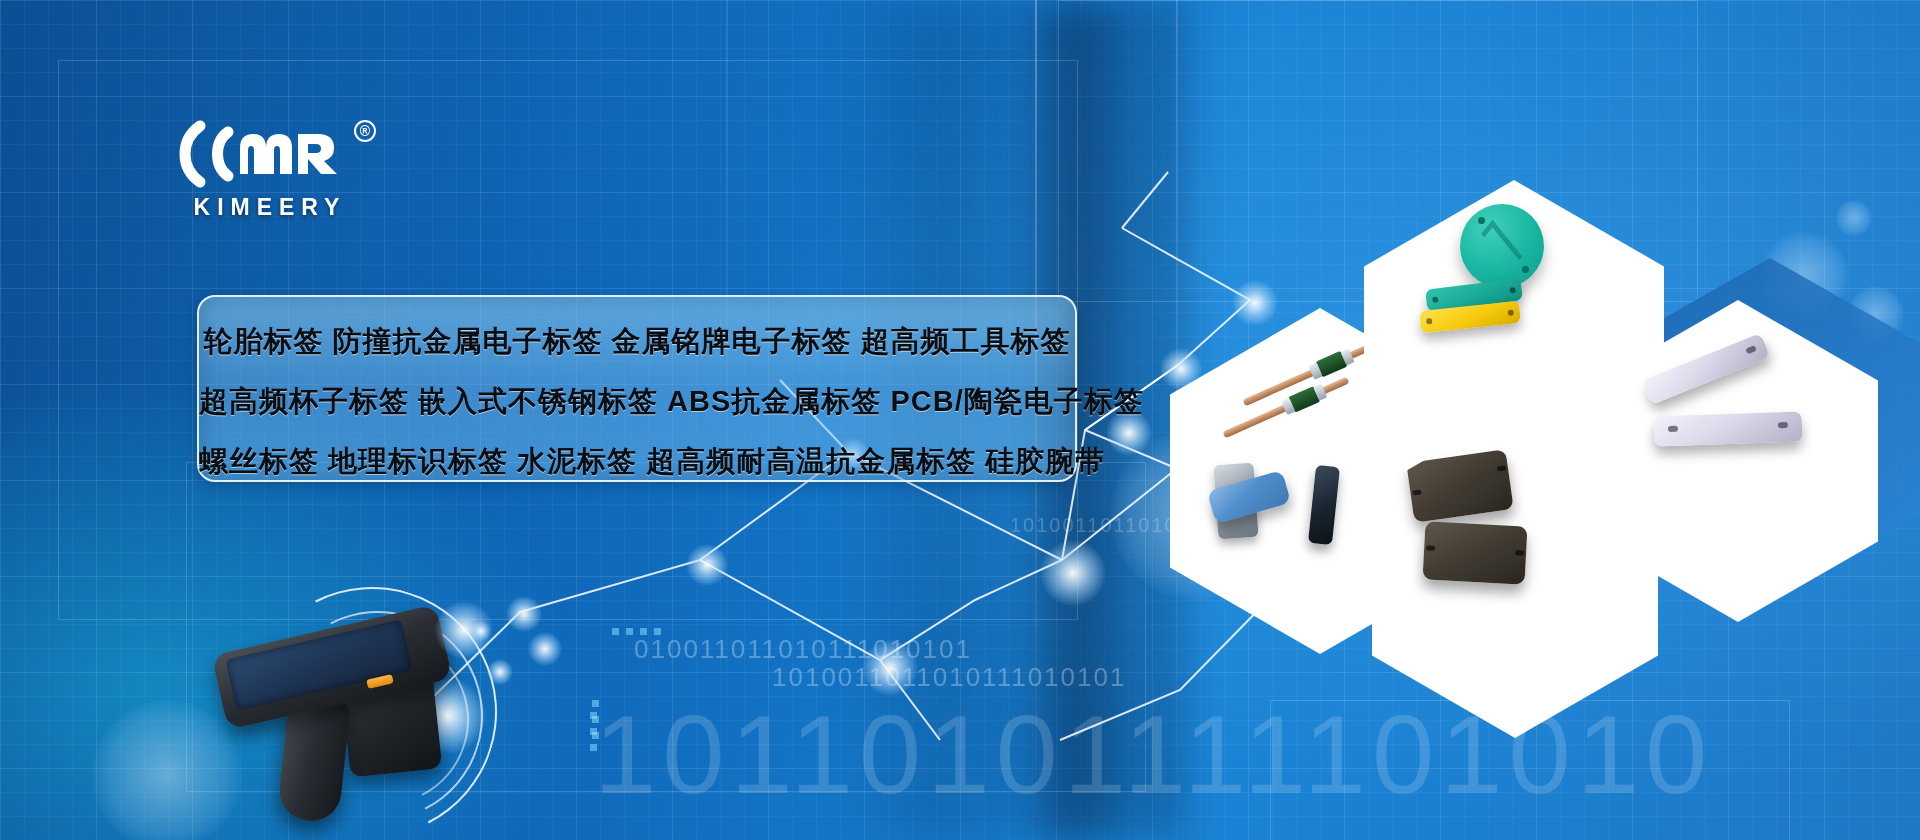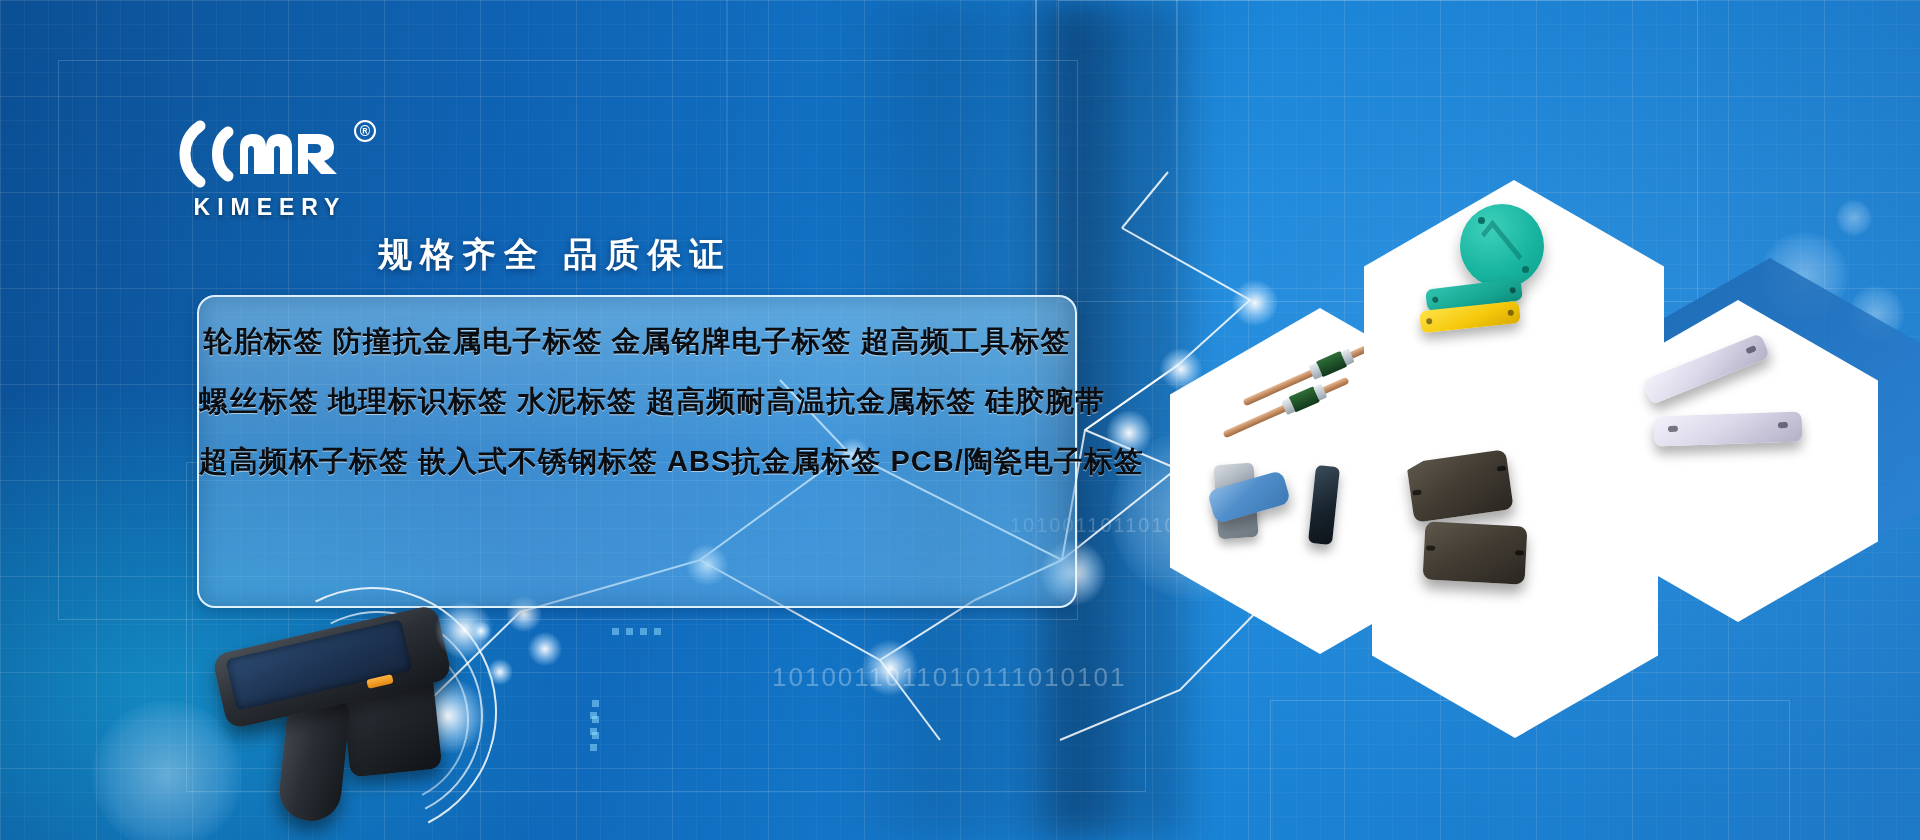--- a/index.html
+++ b/index.html
@@ -163,21 +163,21 @@
   }
   .subline{
     position:absolute; left:378px; top:232px;
     font-size:34px; font-weight:700; color:#ffffff; letter-spacing:8px;
     text-shadow:0 2px 6px rgba(0,25,60,.55);
     white-space:nowrap;
   }
 
   
   .panel{
-    position:absolute; left:197px; top:295px; width:880px; height:313px;
+    position:absolute; left:197px; top:295px; width:880px; height:187px;
     border-radius:18px;
     border:2px solid rgba(235,248,255,.92);
     background:linear-gradient(180deg, rgba(150,210,245,.58) 0%, rgba(120,190,240,.44) 50%, rgba(110,185,238,.52) 100%);
     box-shadow:0 0 22px rgba(10,50,100,.3) inset, 0 4px 14px rgba(4,30,70,.28);
     padding:14px 0 0 0;
   }
   .prow{
     height:60px; line-height:60px;
     text-align:center; color:#0a0d12;
     font-size:29px; font-weight:700; letter-spacing:1px;
@@ -279,22 +279,24 @@
     <i style="left:-20px;top:72px;"></i>
       <i style="left:-20px;top:88px;"></i>
       <i style="left:-20px;top:104px;"></i>
   </div>
   <div class="chip-dots" style="left:590px; top:712px;">
     <i style="left:0;top:0;"></i>
       <i style="left:0;top:16px;"></i>
       <i style="left:0;top:32px;"></i>
   </div>
 
+  <div class="bin" style="left:634px; top:634px; font-size:26px;">010011011010111010101</div>
   <div class="bin" style="left:772px; top:662px; font-size:26px;">1010011011010111010101</div>
   <div class="bin" style="left:1010px; top:514px; font-size:20px; color:rgba(255,255,255,.22);">1010011011010111010101</div>
+  <div class="bin-big" style="left:594px; top:690px; font-size:112px;">10110101111101010</div>
 
   <div class="hex-blue" style="left:1620px; top:258px; width:300px; height:340px; opacity:.85;"></div>
   <div class="hex-blue" style="left:1236px; top:176px; width:120px; height:140px; opacity:.0;"></div>
 
   <div class="hex" style="left:1170px; top:308px; width:300px; height:346px;">
     <span class="title-sr">蓝色抗金属标签 / 玻璃管标签 / 黑色抗金属标签</span>
     <div class="pz glass-rod" style="left:68px; top:64px; width:136px; height:7px; transform:rotate(-24deg);">
       <span class="rod-chip" style="left:82px; top:-5px; width:28px; height:17px;"></span>
       <span class="rod-cap" style="left:74px; top:-4px; width:9px;  height:15px;"></span>
       <span class="rod-cap" style="left:109px;top:-4px; width:9px;  height:15px;"></span>
@@ -358,26 +360,25 @@
           <path d="M70 30 q0-14 13-14 t13 14 v26 h-12 v-24 q0-4-3-4 t-3 4 v24 h-8 z"></path>
           <path d="M96 30 q0-14 13-14 t13 14 v26 h-12 v-24 q0-4-3-4 t-3 4 v24 h-8 z"></path>
           <path d="M128 16 h20 q16 0 16 14 q0 10-10 13 l13 13 h-16 l-13-15 v15 h-10 z M138 26 v9 h8 q5 0 5-4.5 t-5-4.5 z"></path>
         </g>
       </svg>
       <span class="reg">®</span>
     </div>
     <div class="brand">KIMEERY</div>
   </div>
 
-  <div class="subline">规格齐全    品质保证</div>
 
   <div class="panel">
     <div class="prow">轮胎标签   防撞抗金属电子标签   金属铭牌电子标签 超高频工具标签</div>
+    <div class="prow">超高频杯子标签  嵌入式不锈钢标签  ABS抗金属标签  PCB/陶瓷电子标签</div>
     <div class="prow">螺丝标签  地理标识标签  水泥标签  超高频耐高温抗金属标签  硅胶腕带</div>
-    <div class="prow">超高频杯子标签  嵌入式不锈钢标签  ABS抗金属标签  PCB/陶瓷电子标签</div>
   </div>
 
   <div class="reader">
     <span class="title-sr">手持式RFID读写器</span>
     <div class="wave" style="left:52px;  top:-18px; width:250px; height:250px; transform:rotate(18deg);"></div>
     <div class="wave" style="left:78px;  top:6px;   width:210px; height:210px; transform:rotate(18deg); opacity:.8;"></div>
     <div class="wave" style="left:104px; top:30px;  width:170px; height:170px; transform:rotate(18deg); opacity:.6;"></div>
     <div class="r-ant"></div>
     <div class="r-grip"></div>
     <div class="r-body"></div>

